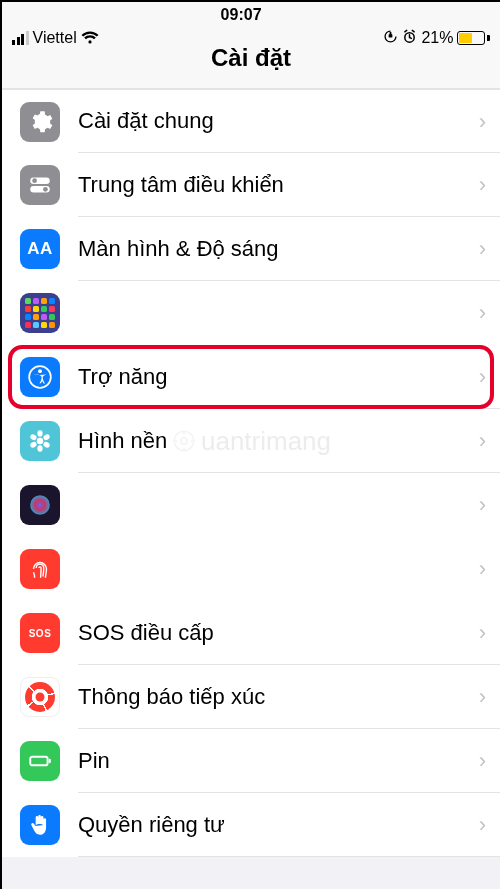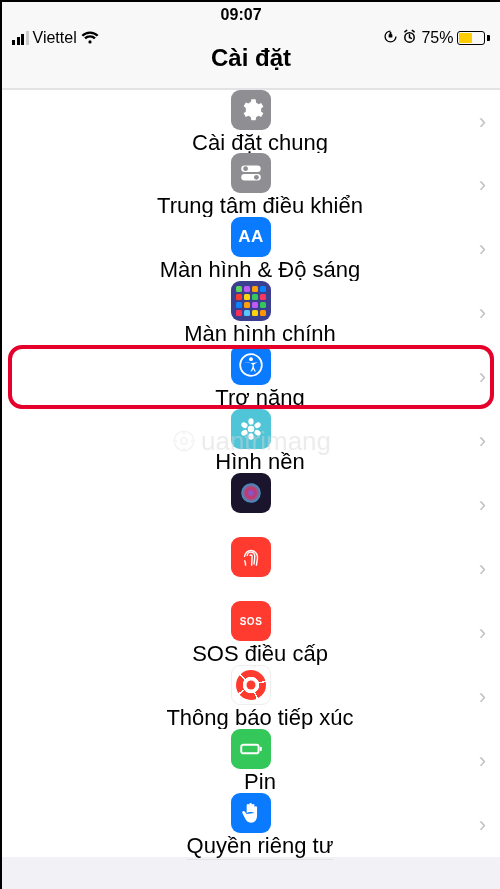--- a/index.html
+++ b/index.html
@@ -55,21 +55,20 @@
 
   
   .list { background:#fff; }
   .row {
     display:flex;
     align-items:center;
     height: 64px;
     padding-left: 18px;
     position:relative;
     background:#fff;
-    flex-direction:column;
   }
   .row .icon-wrap {
     width:40px; height:40px; border-radius:9px;
     flex:0 0 40px;
     display:flex; align-items:center; justify-content:center;
     margin-right: 18px;
   }
   .row .label {
     flex:1 1 auto;
     font-size: 22px;
@@ -196,21 +195,21 @@
           <path d="M7 5.5V4a1 1 0 112 0v1.5h.5a.5.5 0 01.5.5v2.5a.5.5 0 01-.5.5h-3a.5.5 0 01-.5-.5V6a.5.5 0 01.5-.5H7z" fill="#000"></path>
         </svg>
     </span>
     <span class="alarm-icon">
       <svg width="15" height="15" viewBox="0 0 16 16">
           <circle cx="8" cy="9" r="5" fill="none" stroke="#000" stroke-width="1.6"></circle>
           <path d="M8 6v3l2 1" stroke="#000" stroke-width="1.6" fill="none" stroke-linecap="round"></path>
           <path d="M3 3l2-1.5M13 3l-2-1.5" stroke="#000" stroke-width="1.6" stroke-linecap="round"></path>
         </svg>
     </span>
-    <span>75%</span>
+    <span>21%</span>
     <span class="battery">
       <span class="battery-body">
           <span class="battery-fill"></span>
         </span>
       <span class="battery-tip"></span>
     </span>
   </div>
 </div>
 
 <div class="header">Cài đặt</div>
@@ -262,21 +261,20 @@
           <span></span>
           <span></span>
           <span></span>
           <span></span>
           <span></span>
           <span></span>
           <span></span>
           <span></span>
         </div>
     </div>
-    <div class="label">Màn hình chính</div>
     <span class="chev">›</span>
   </div>
 
   <div class="row" style="position:relative;">
     <div class="icon-wrap ic-access">
       <svg viewBox="0 0 24 24" fill="#fff">
           <circle cx="12" cy="12" r="10" fill="none" stroke="#fff" stroke-width="1.6"></circle>
           <circle cx="12" cy="6.6" r="1.8" fill="#fff"></circle>
           <path d="M6 9.5c3 .8 9 .8 12 0-1.8 1.2-3.5 1.3-3.5 3 0 2 1.5 4.5 2 5.5-1 .4-1.5 0-2.5-2.5-.5 1-.5 2.5-2.5 2.5.5-1 2-3.5 2-5.5 0-1.7-1.7-1.8-3.5-3z" fill="#fff"></path>
         </svg>

